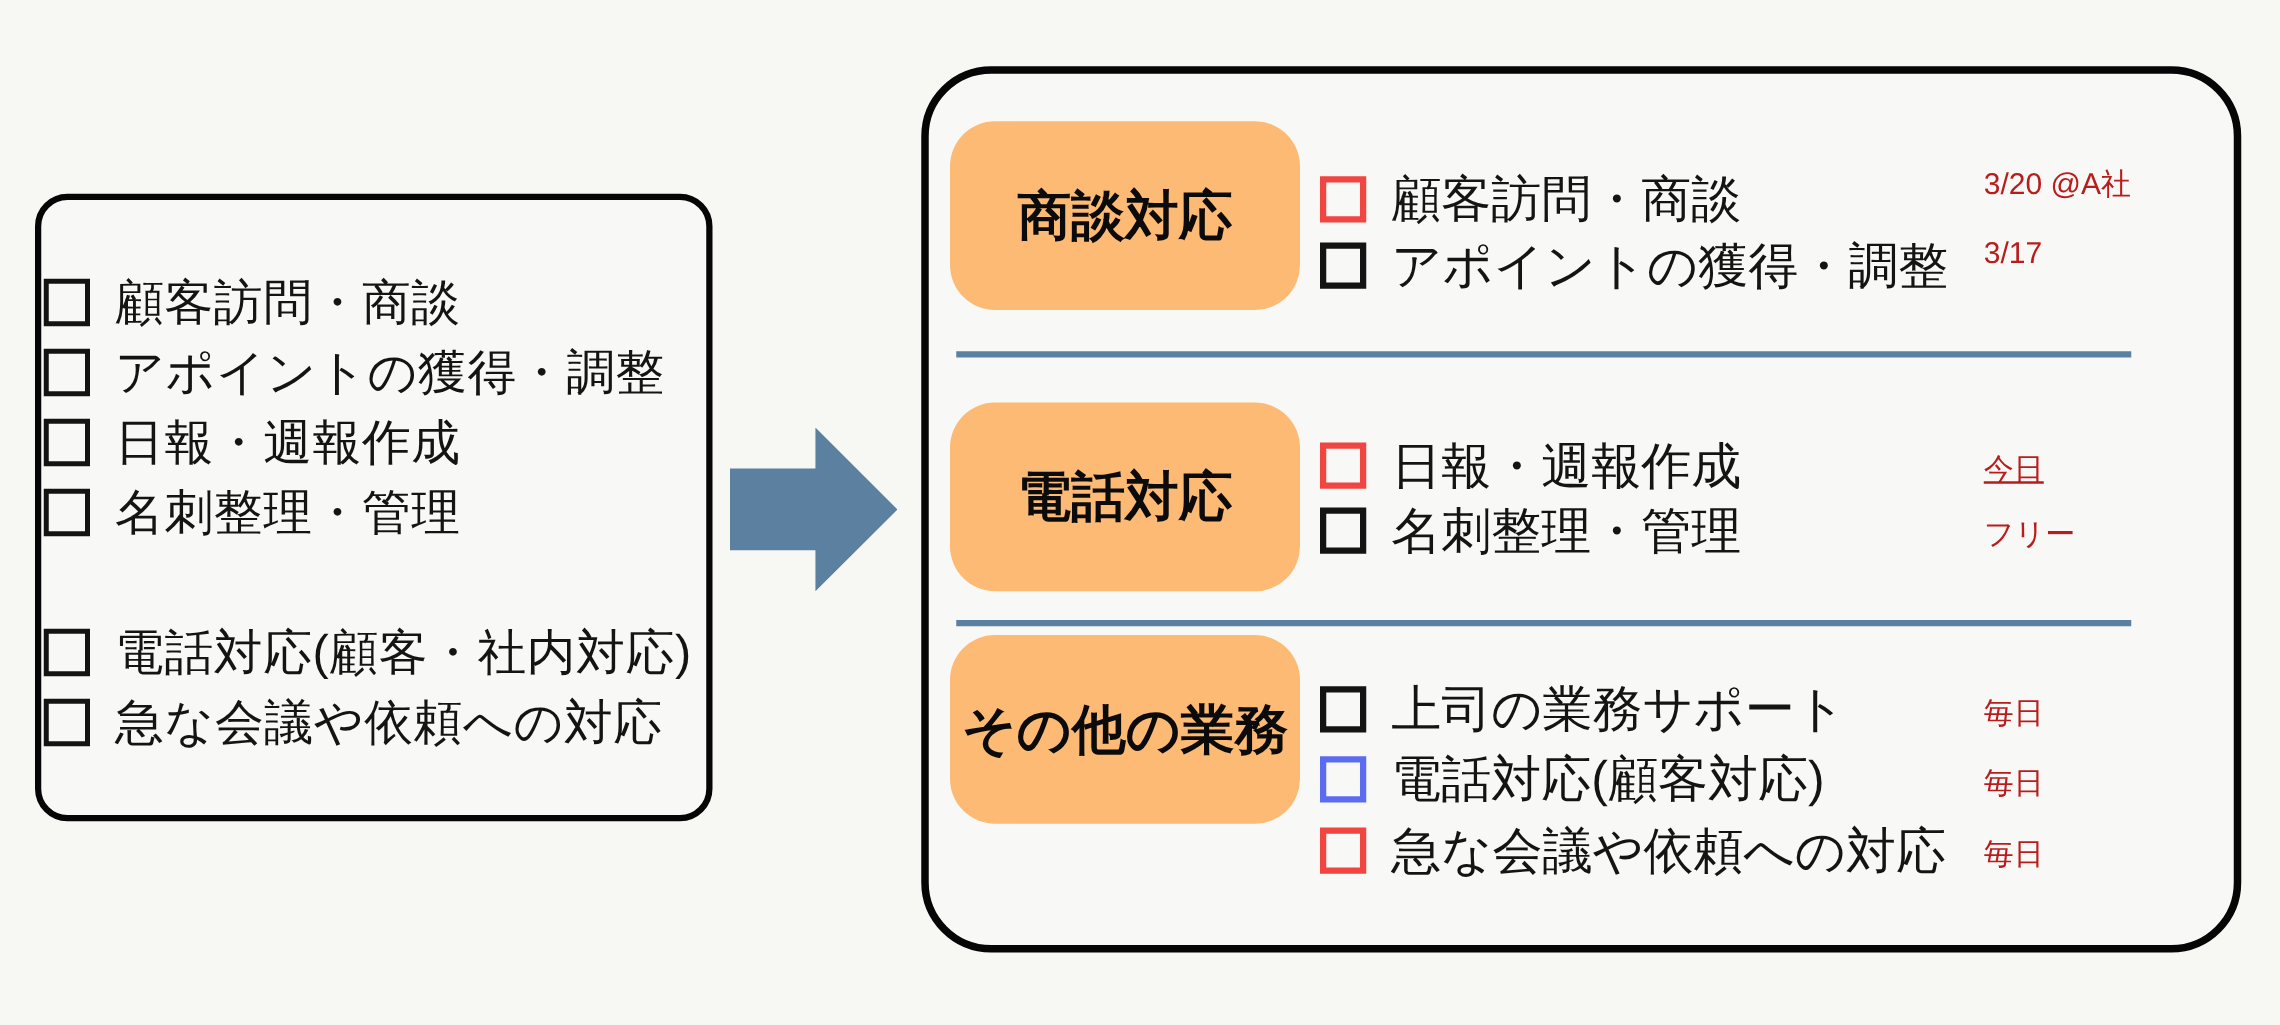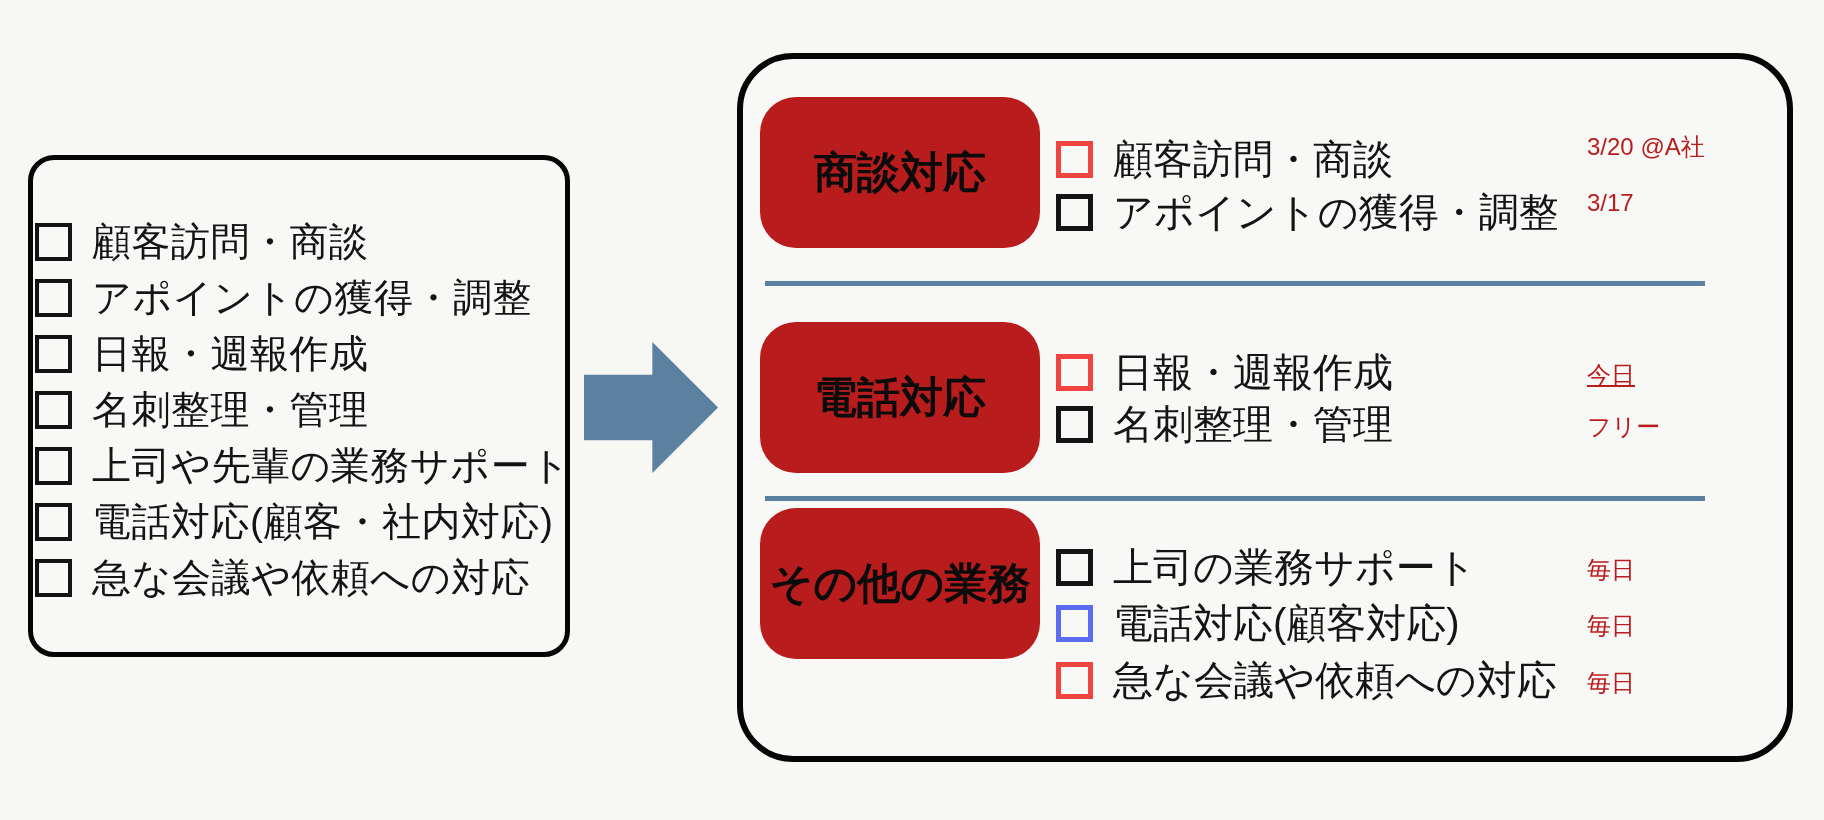--- a/index.html
+++ b/index.html
@@ -12,21 +12,21 @@
   .panel { position:absolute; background:#f8f8f6; border:5px solid #060606; }
   .left-panel { left:28px; top:155px; width:542px; height:502px; border-radius:26px; }
   .right-panel { left:737px; top:53px; width:1056px; height:709px; border-width:6px; border-radius:56px; }
   .row { position:absolute; display:flex; align-items:center; height:44px; white-space:nowrap;gap:17px; }
   .cb { flex:0 0 auto; width:37px; height:37px; border:5px solid #141414; margin-right:3px; background:transparent; }
   .left-panel .cb { border-width:4px; width:37px; height:38px; }
   .l-label { font-size:39px; letter-spacing:0.5px; }
   .r-label { font-size:40px; }
   .pill {
     position:absolute; left:17px; width:280px; height:151px;
-    background:#b91c1c; border-radius:36px;
+    background:#fdba74; border-radius:36px;
     display:flex; align-items:center; justify-content:center;
     font-weight:bold; font-size:43px; color:#0b0b0b; white-space:nowrap;
   }
   .divider { position:absolute; left:22px; width:940px; height:5px; background:#5b81a2; }
   .sched { position:absolute; left:844px; height:44px; display:flex; align-items:center;
            font-size:24px; color:#b91c1c; white-space:nowrap; }
   .arrow {
     position:absolute; left:584px; top:342px; width:134px; height:131px;
     background:#5b80a0;
     clip-path: polygon(0 25%, 51% 25%, 51% 0, 100% 50%, 51% 100%, 51% 75%, 0 75%);
@@ -60,24 +60,20 @@
       <span class="cb" style="border-color: rgb(20, 20, 20);"></span>
       <span class="l-label">アポイントの獲得・調整</span>
     </div>
     <div class="row lr2">
       <span class="cb" style="border-color: rgb(20, 20, 20);"></span>
       <span class="l-label">日報・週報作成</span>
     </div>
     <div class="row lr3">
       <span class="cb" style="border-color: rgb(20, 20, 20);"></span>
       <span class="l-label">名刺整理・管理</span>
-    </div>
-    <div class="row lr4">
-      <span class="cb" style="border-color: rgb(20, 20, 20);"></span>
-      <span class="l-label">上司や先輩の業務サポート</span>
     </div>
     <div class="row lr5">
       <span class="cb" style="border-color: rgb(20, 20, 20);"></span>
       <span class="l-label">電話対応(顧客・社内対応)</span>
     </div>
     <div class="row lr6">
       <span class="cb" style="border-color: rgb(20, 20, 20);"></span>
       <span class="l-label">急な会議や依頼への対応</span>
     </div>
   </div>

